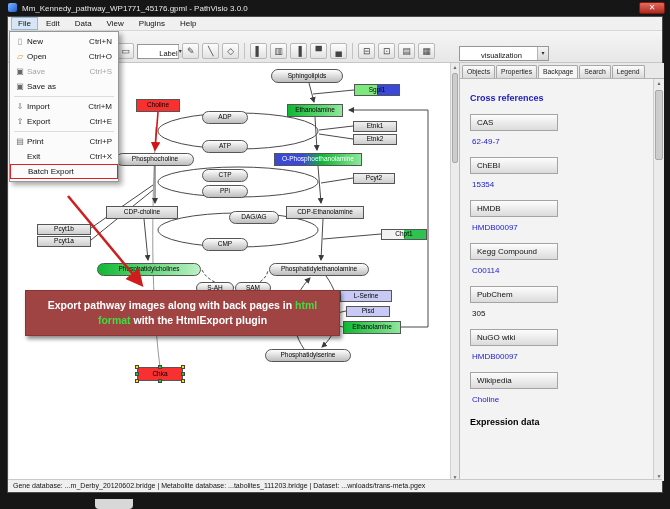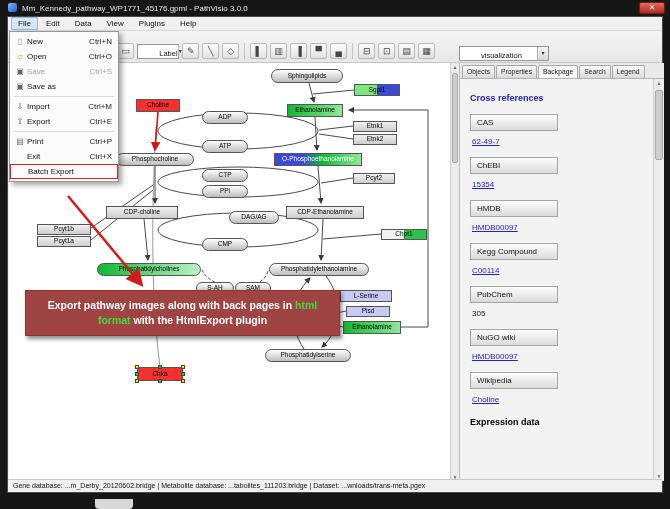--- a/index.html
+++ b/index.html
@@ -74,21 +74,21 @@
 
 
 .sidebar{position:absolute;left:451px;top:0;width:205px;height:418px;background:#f3f3f3;border-left:1px solid #bdbdbd}
 .side-tabs{display:flex;gap:1px;padding:2px 2px 0 2px;background:#e9e9e9;border-bottom:1px solid #b3b3b3;height:16px}
 .side-tab{font-size:6.8px;padding:2px 4px;border:1px solid #a7a7a7;border-bottom:none;background:linear-gradient(#fbfbfb,#dadada);border-radius:2px 2px 0 0;color:#222;white-space:nowrap}
 .side-tab.active{background:#f7f7f7}
 .backpage{position:absolute;top:16px;left:0;right:11px;bottom:0;overflow:hidden;padding:8px 0 0 10px}
 .bp-title{color:#1b1bbf;font-weight:bold;font-size:9px;margin:6px 0 4px 0}
 .xref-header{width:fit-content;min-width:88px;background:linear-gradient(#fdfdfd,#dbdbdb);border:1px solid #a4a4a4;font-size:8px;font-weight:normal;padding:3px 6px;margin-top:11px;color:#111}
 .xref-value{font-size:8px;margin:6px 0 0 2px;color:#111}
-.xref-value.link{color:#2121cd;text-decoration:underline}
+.xref-value.link{color:#2121cd;}
 .bp-footer{font-size:9px;font-weight:bold;margin-top:13px;color:#000}
 .side-scroll{position:absolute;right:0;top:16px;width:11px;bottom:0;background:#ececec;border-left:1px solid #cfcfcf;font-size:5px;color:#666;text-align:center}
 .side-scroll .sb-up{position:absolute;top:0;left:0;width:100%;height:9px;line-height:9px}
 .side-scroll .sb-down{position:absolute;bottom:0;left:0;width:100%;height:9px;line-height:9px}
 .side-scroll .thumb{position:absolute;left:1px;top:11px;width:8px;height:70px;background:#cdcdcd;border:1px solid #a8a8a8;border-radius:2px}
 
 
 .statusbar{position:absolute;left:0;bottom:0;width:100%;height:13px;background:#f0f0f0;border-top:1px solid #c9c9c9;font-size:7px;line-height:12px;padding-left:5px;color:#111;white-space:nowrap;overflow:hidden}
 
 

